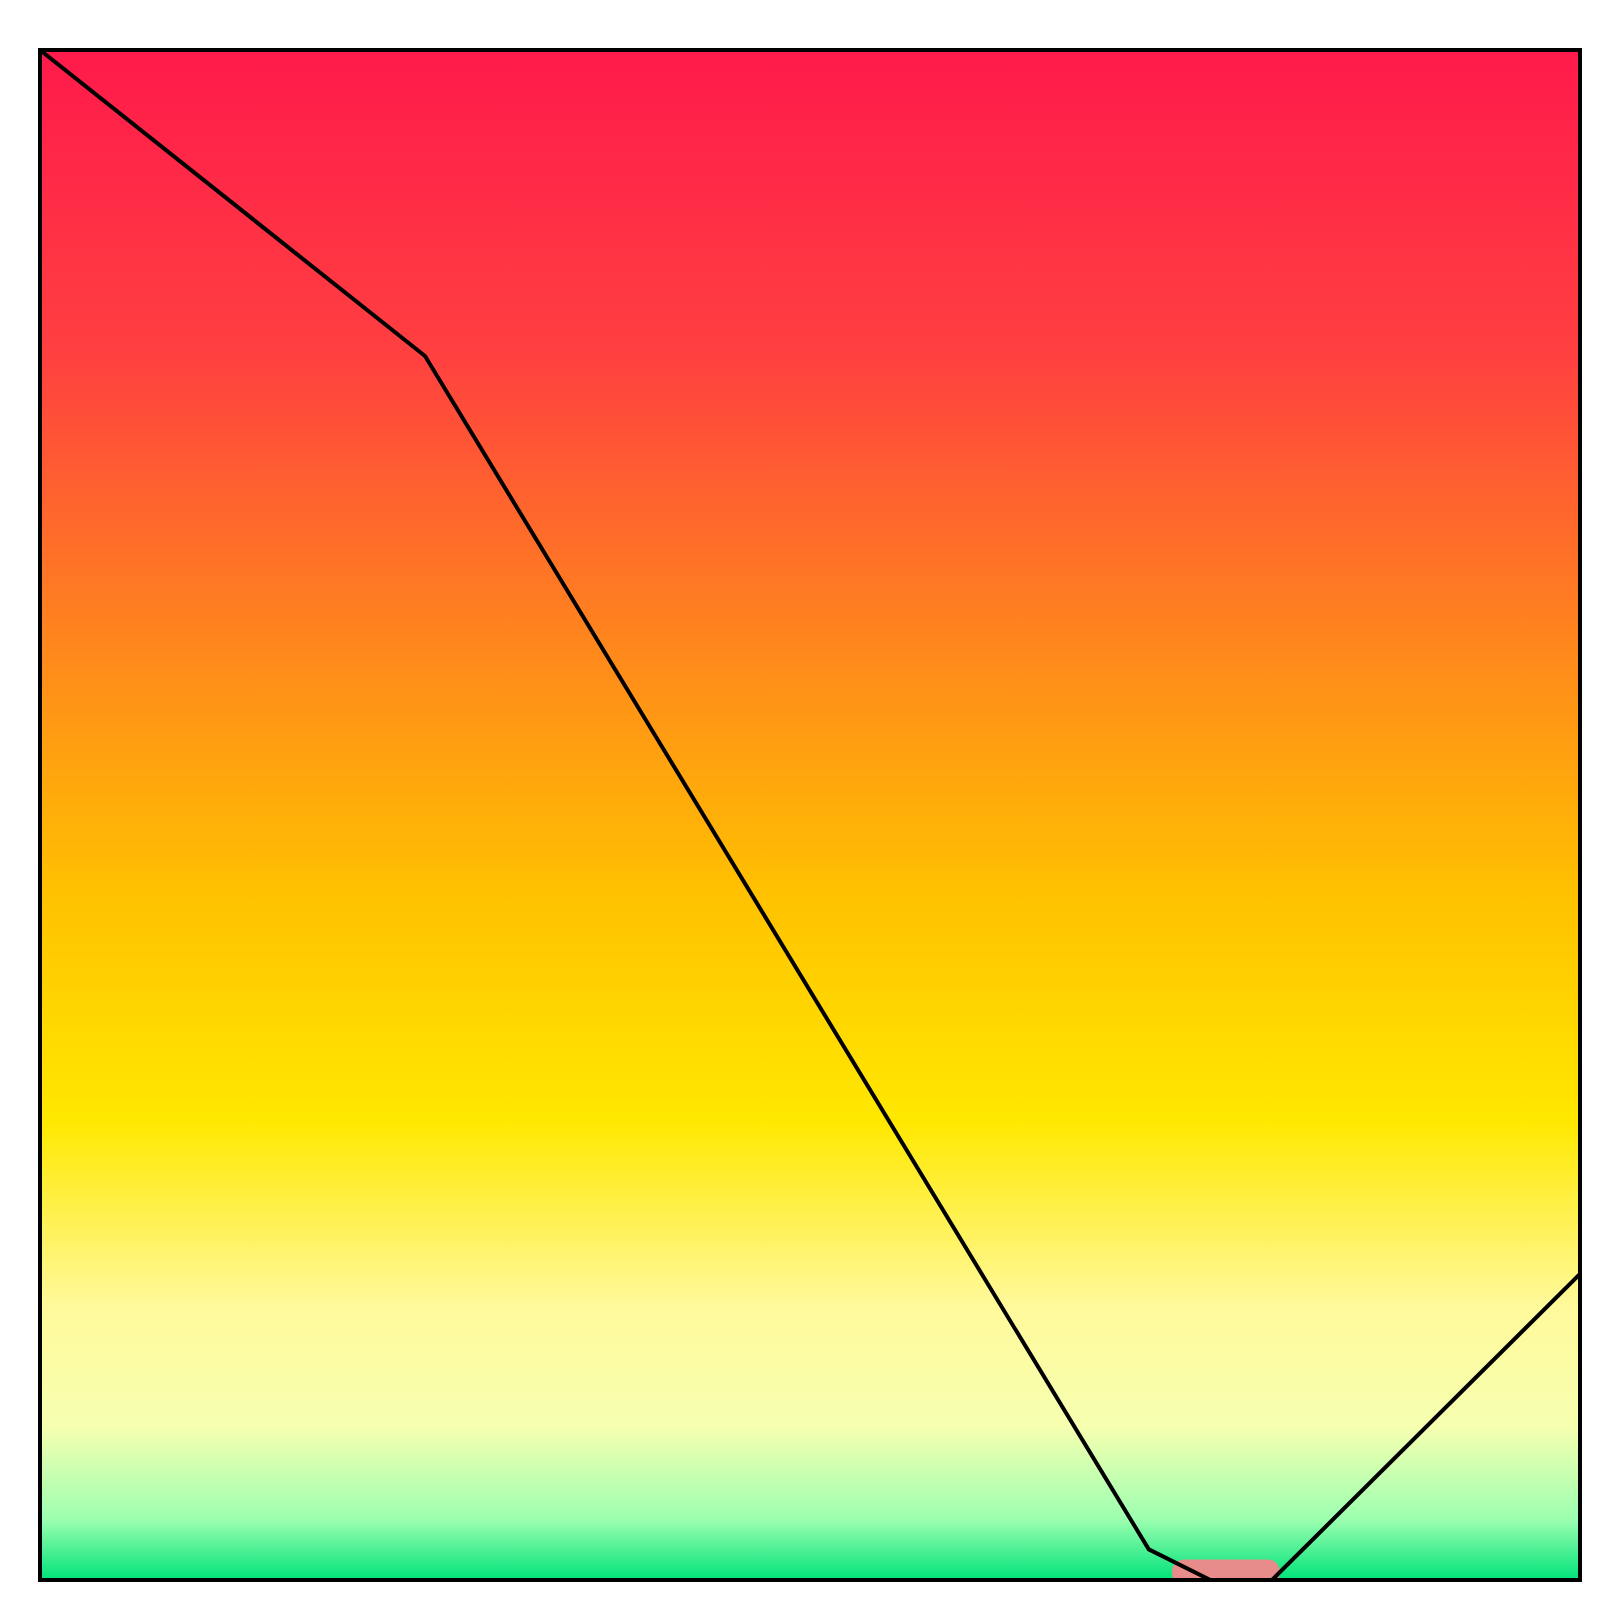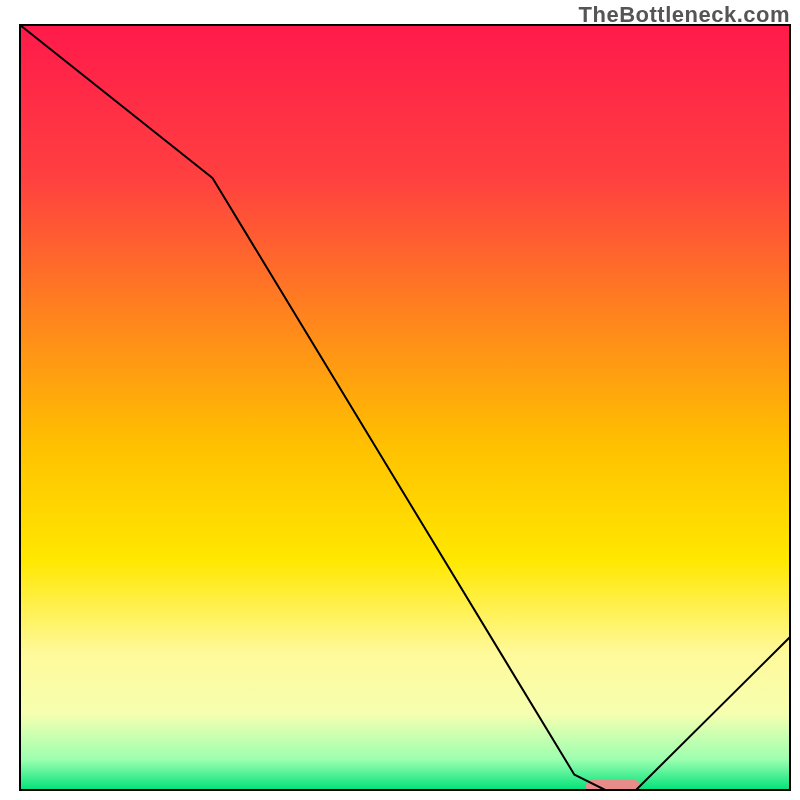--- a/index.html
+++ b/index.html
@@ -30,21 +30,20 @@
     left: 0;
     top: 0;
     width: 800px;
     height: 800px;
   }
 </style>
 </head>
 <body>
 
 <div class="chart-container">
-  <div class="watermark">TheBottleneck.com</div>
   <svg class="plot" viewBox="0 0 800 800">
     <defs>
       <linearGradient id="bg-grad" x1="0" y1="0" x2="0" y2="1">
           <stop offset="0.0%" stop-color="#ff1a4b"></stop>
           <stop offset="20.0%" stop-color="#ff4040"></stop>
           <stop offset="40.0%" stop-color="#ff8b1a"></stop>
           <stop offset="55.0%" stop-color="#ffc100"></stop>
           <stop offset="70.0%" stop-color="#ffe800"></stop>
           <stop offset="82.0%" stop-color="#fff99a"></stop>
           <stop offset="90.0%" stop-color="#f6ffb0"></stop>

